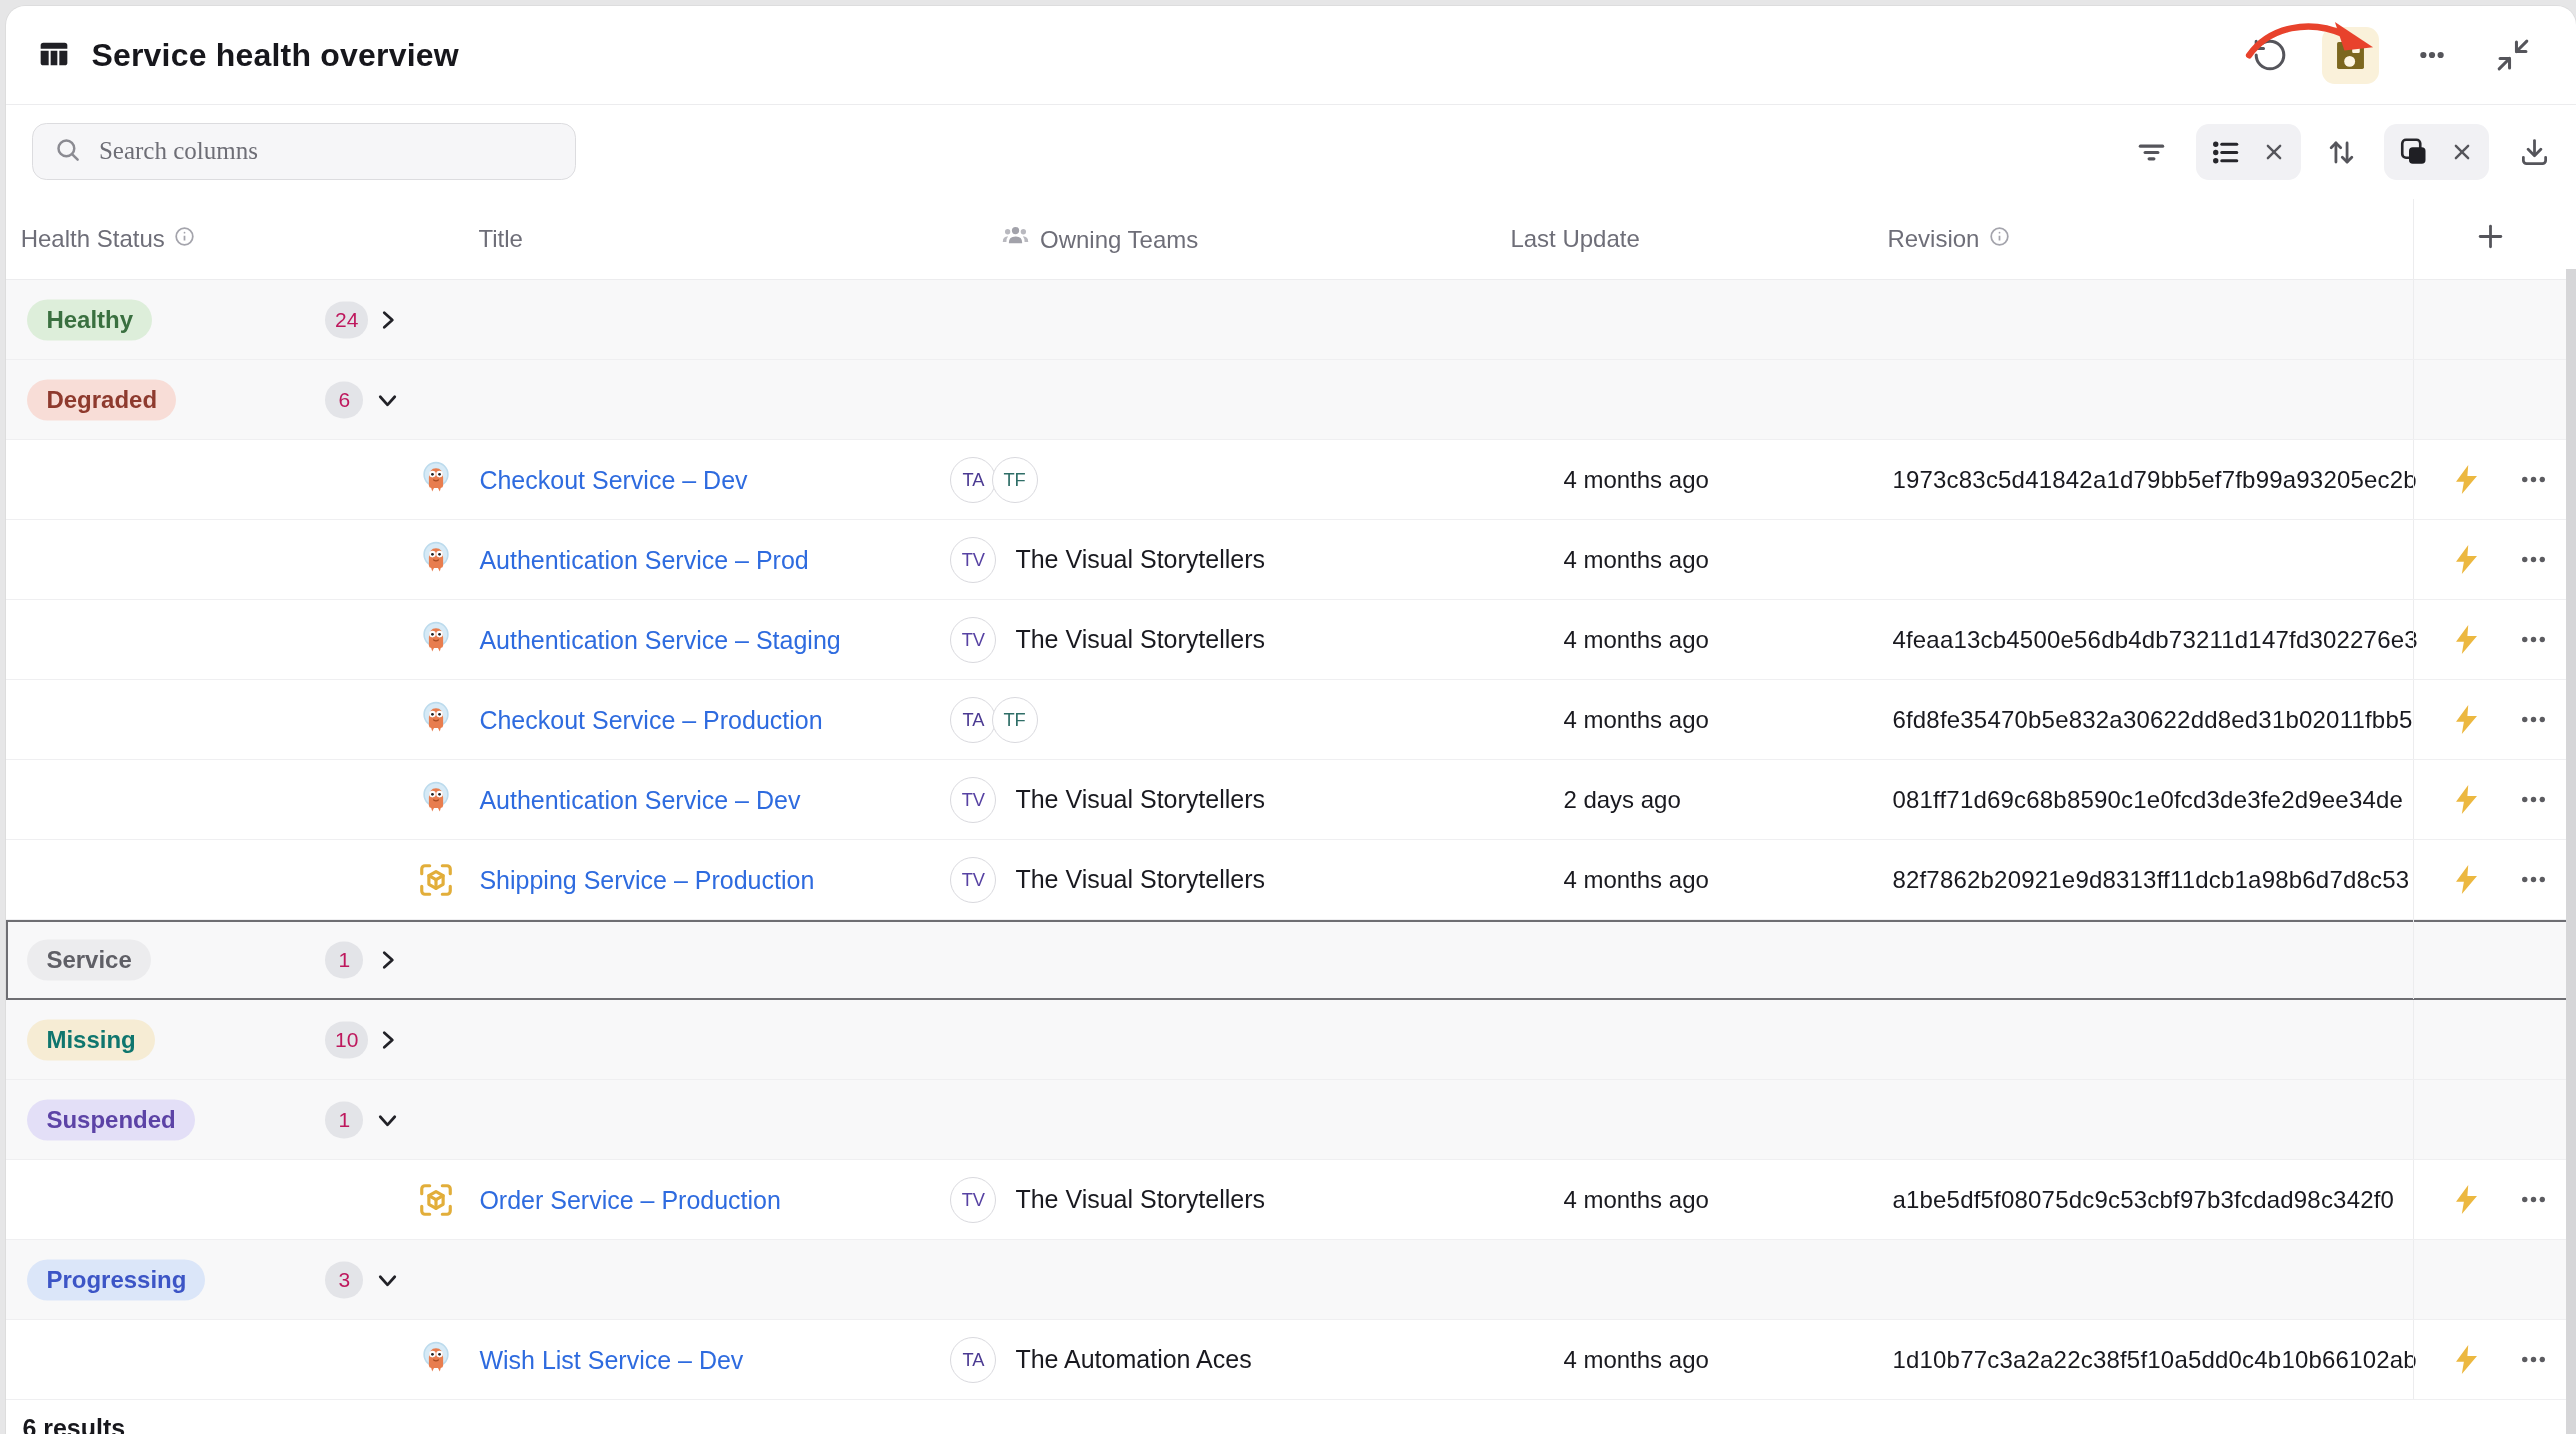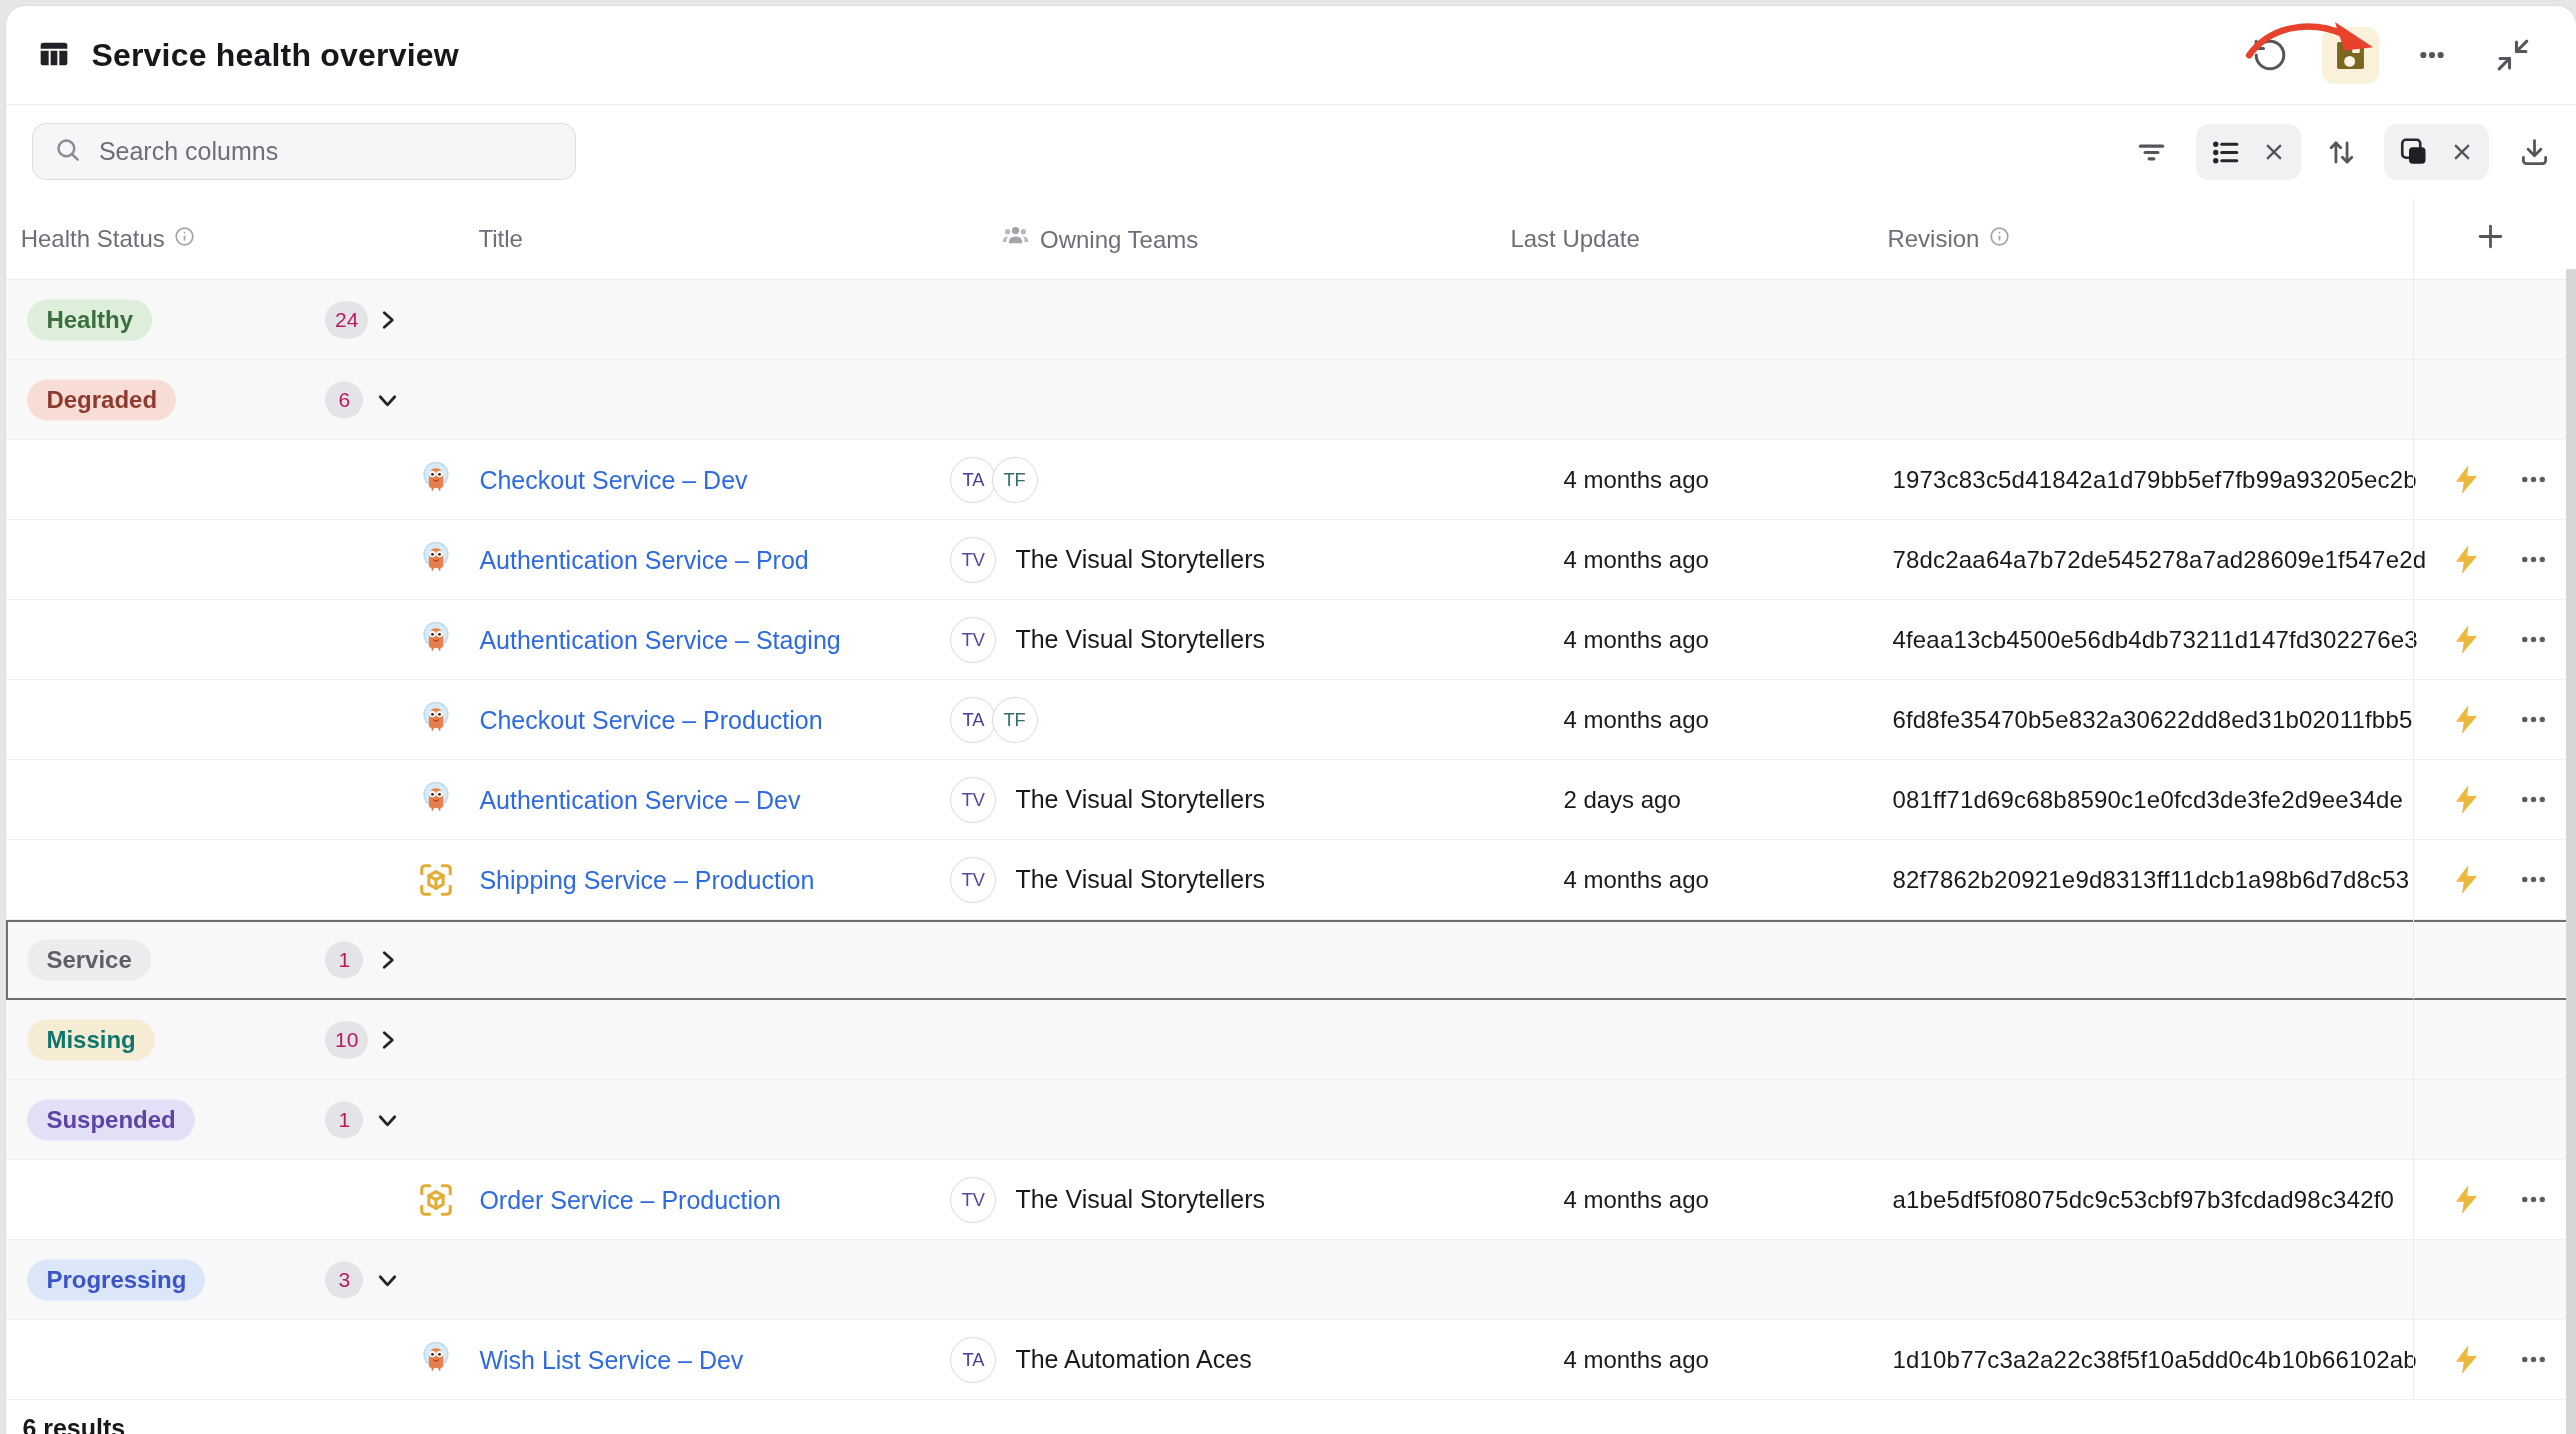--- a/index.html
+++ b/index.html
@@ -19,21 +19,21 @@
   .hdr-actions{position:absolute;right:35px;top:0;height:100%;display:flex;align-items:center;gap:24px;}
   .icon-btn{width:57px;height:57px;border-radius:12.8px;display:flex;align-items:center;justify-content:center;cursor:pointer;}
   .icon-btn.save{background:#faf1da;}
   .annotation-arrow{position:absolute;left:2208px;top:0;width:183px;height:89px;pointer-events:none;}
   
   .toolbar-row{position:relative;height:94px;}
   .search-box{position:absolute;left:25.5px;top:17.5px;width:544px;height:57px;background:#f6f6f8;
     border:1.6px solid #dcdcdf;border-radius:14.3px;display:flex;align-items:center;gap:16px;
     padding:0 21px;box-sizing:border-box;}
   .search-box input{border:none;outline:none;background:transparent;font-size:25px;color:#3c3c42;
-    font-family:Liberation Sans, sans-serif;width:100%;}
+    font-family:Liberation Serif, serif;width:100%;}
   .search-box input::placeholder{color:#6e6e76;}
   .tb-icon{position:absolute;top:28px;width:38px;height:38px;display:flex;align-items:center;justify-content:center;cursor:pointer;}
   .tb-pill{position:absolute;top:19px;height:56px;background:#f1f1f4;border-radius:12.8px;
     display:flex;align-items:center;justify-content:center;gap:17.5px;padding:0 17.5px;box-sizing:border-box;}
   .pill-ic{width:35px;height:35px;display:flex;align-items:center;justify-content:center;cursor:pointer;}
   
   .col-header{position:relative;height:80px;border-bottom:1.6px solid #ececee;font-size:24px;color:#6e6e78;}
   .ch{position:absolute;top:50%;transform:translateY(-50%);display:flex;align-items:center;gap:9.6px;white-space:nowrap;}
   .actions-cell{position:absolute;left:2407px;right:10.4px;top:0;bottom:0;border-left:1.6px solid #ececee;
     display:flex;align-items:center;}
@@ -296,21 +296,20 @@
             <circle cx="19.5" cy="16.8" r="1.8" fill="#222"></circle>
             <circle cx="28.5" cy="16.8" r="1.8" fill="#222"></circle>
             <path d="M21 24q3 2.4 6 0" stroke="#a84c22" stroke-width="1.6" fill="none" stroke-linecap="round"></path>
           </svg></span>
         <a class="cell title-link" href="#">Authentication Service – Prod</a>
         <span class="cell teams">
           <span class="avatar" style="color: rgb(87, 66, 163);">TV</span>
           <span class="team-label">The Visual Storytellers</span>
         </span>
         <span class="cell update">4 months ago</span>
-        <span class="cell revision">78dc2aa64a7b72de545278a7ad28609e1f547e2d</span>
         <span class="actions-cell">
           <span class="act">
             <svg width="35" height="35" viewBox="0 0 24 24">
               <path d="M13.2 2 4.8 13.6h5.4L8.8 22l10.4-12.4h-6.6z" fill="#ecb840"></path>
             </svg>
           </span>
           <span class="act">
             <svg width="35" height="35" viewBox="0 0 44 44" fill="#5b5b60">
               <circle cx="11" cy="22" r="3.4"></circle>
               <circle cx="22" cy="22" r="3.4"></circle>

